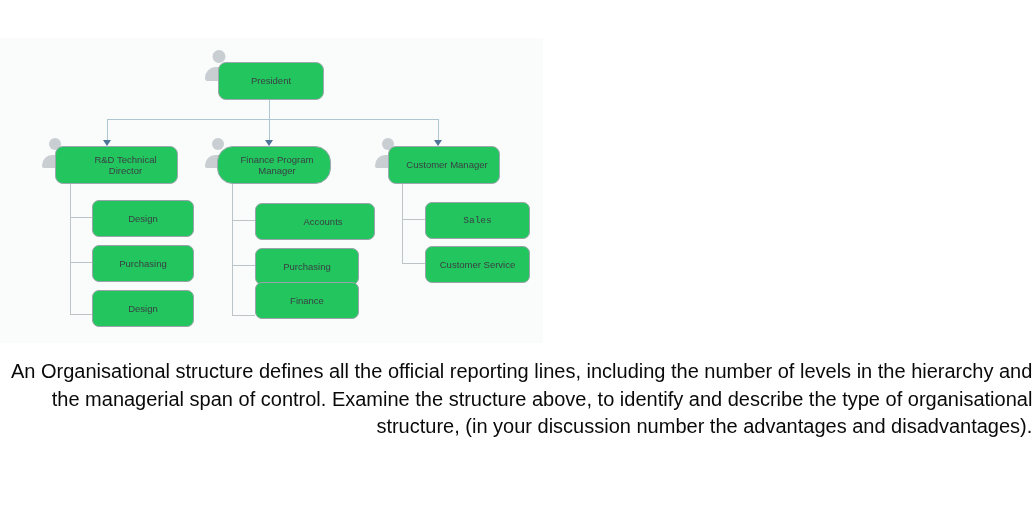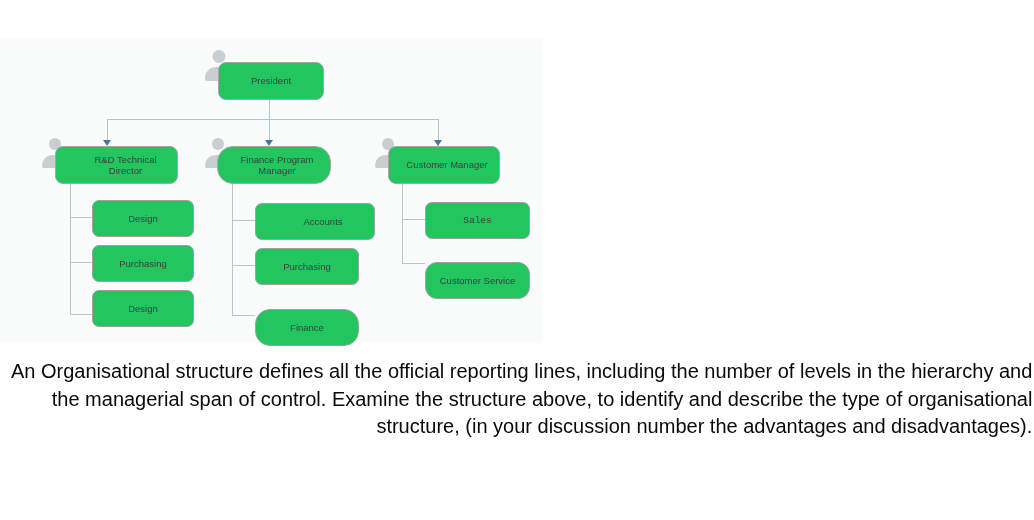--- a/index.html
+++ b/index.html
@@ -128,28 +128,28 @@
   <div class="leaf" style="left:92px; top:290px; width:100px; height:35px;">
     <span>Design</span>
   </div>
 
   <div class="leaf" style="left:255px; top:203px; width:102px; height:35px;padding-left:16px;">
     <span>Accounts</span>
   </div>
   <div class="leaf" style="left:255px; top:248px; width:102px; height:35px;">
     <span>Purchasing</span>
   </div>
-  <div class="leaf" style="left:255px; top:309px; width:102px; height:35px;border-radius:15px;">
+  <div class="leaf" style="left:255px; top:282px; width:102px; height:35px;">
     <span>Finance</span>
   </div>
 
   <div class="leaf" style="left:425px; top:202px; width:103px; height:35px;font-family:Liberation Mono, monospace;">
     <span>Sales</span>
   </div>
-  <div class="leaf" style="left:425px; top:262px; width:103px; height:35px;border-radius:12px;">
+  <div class="leaf" style="left:425px; top:246px; width:103px; height:35px;">
     <span>Customer Service</span>
   </div>
 
   <div class="question">
     <span>An Organisational structure defines all the official reporting lines, including the number of levels in the hierarchy and</span>
     <span>the managerial span of control. Examine the structure above, to identify and describe the type of organisational</span>
     <span>structure, (in your discussion number the advantages and disadvantages).</span>
   </div>
 
 </div>

